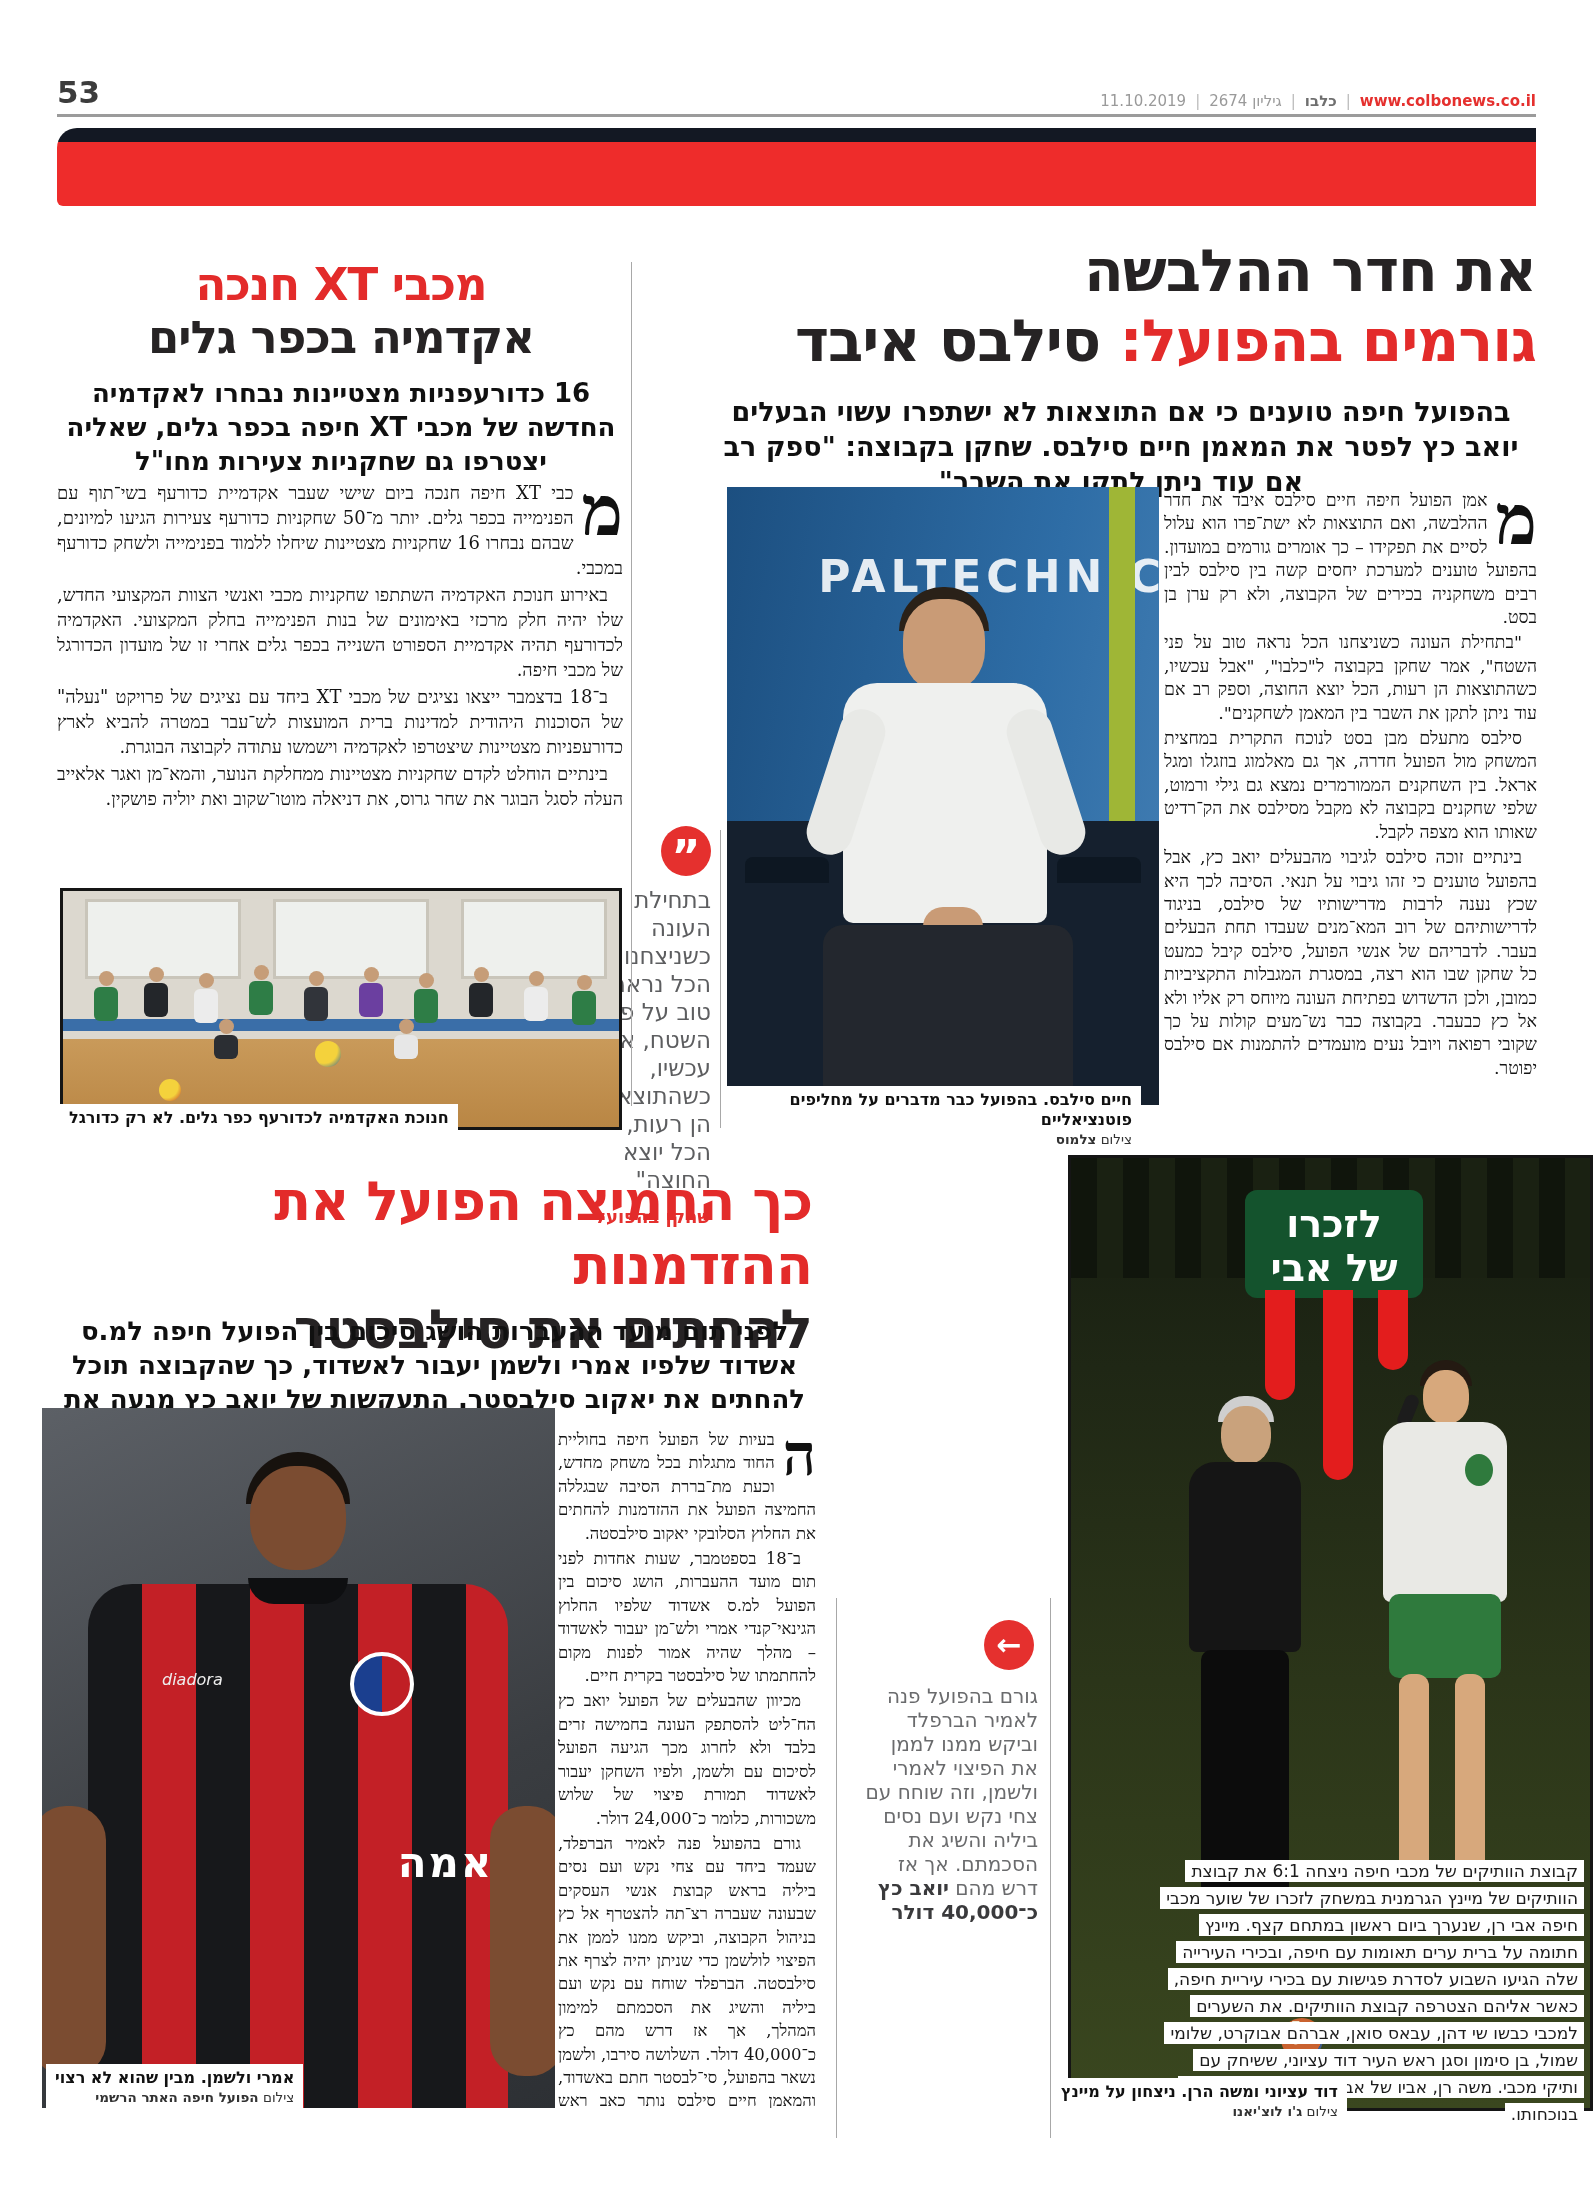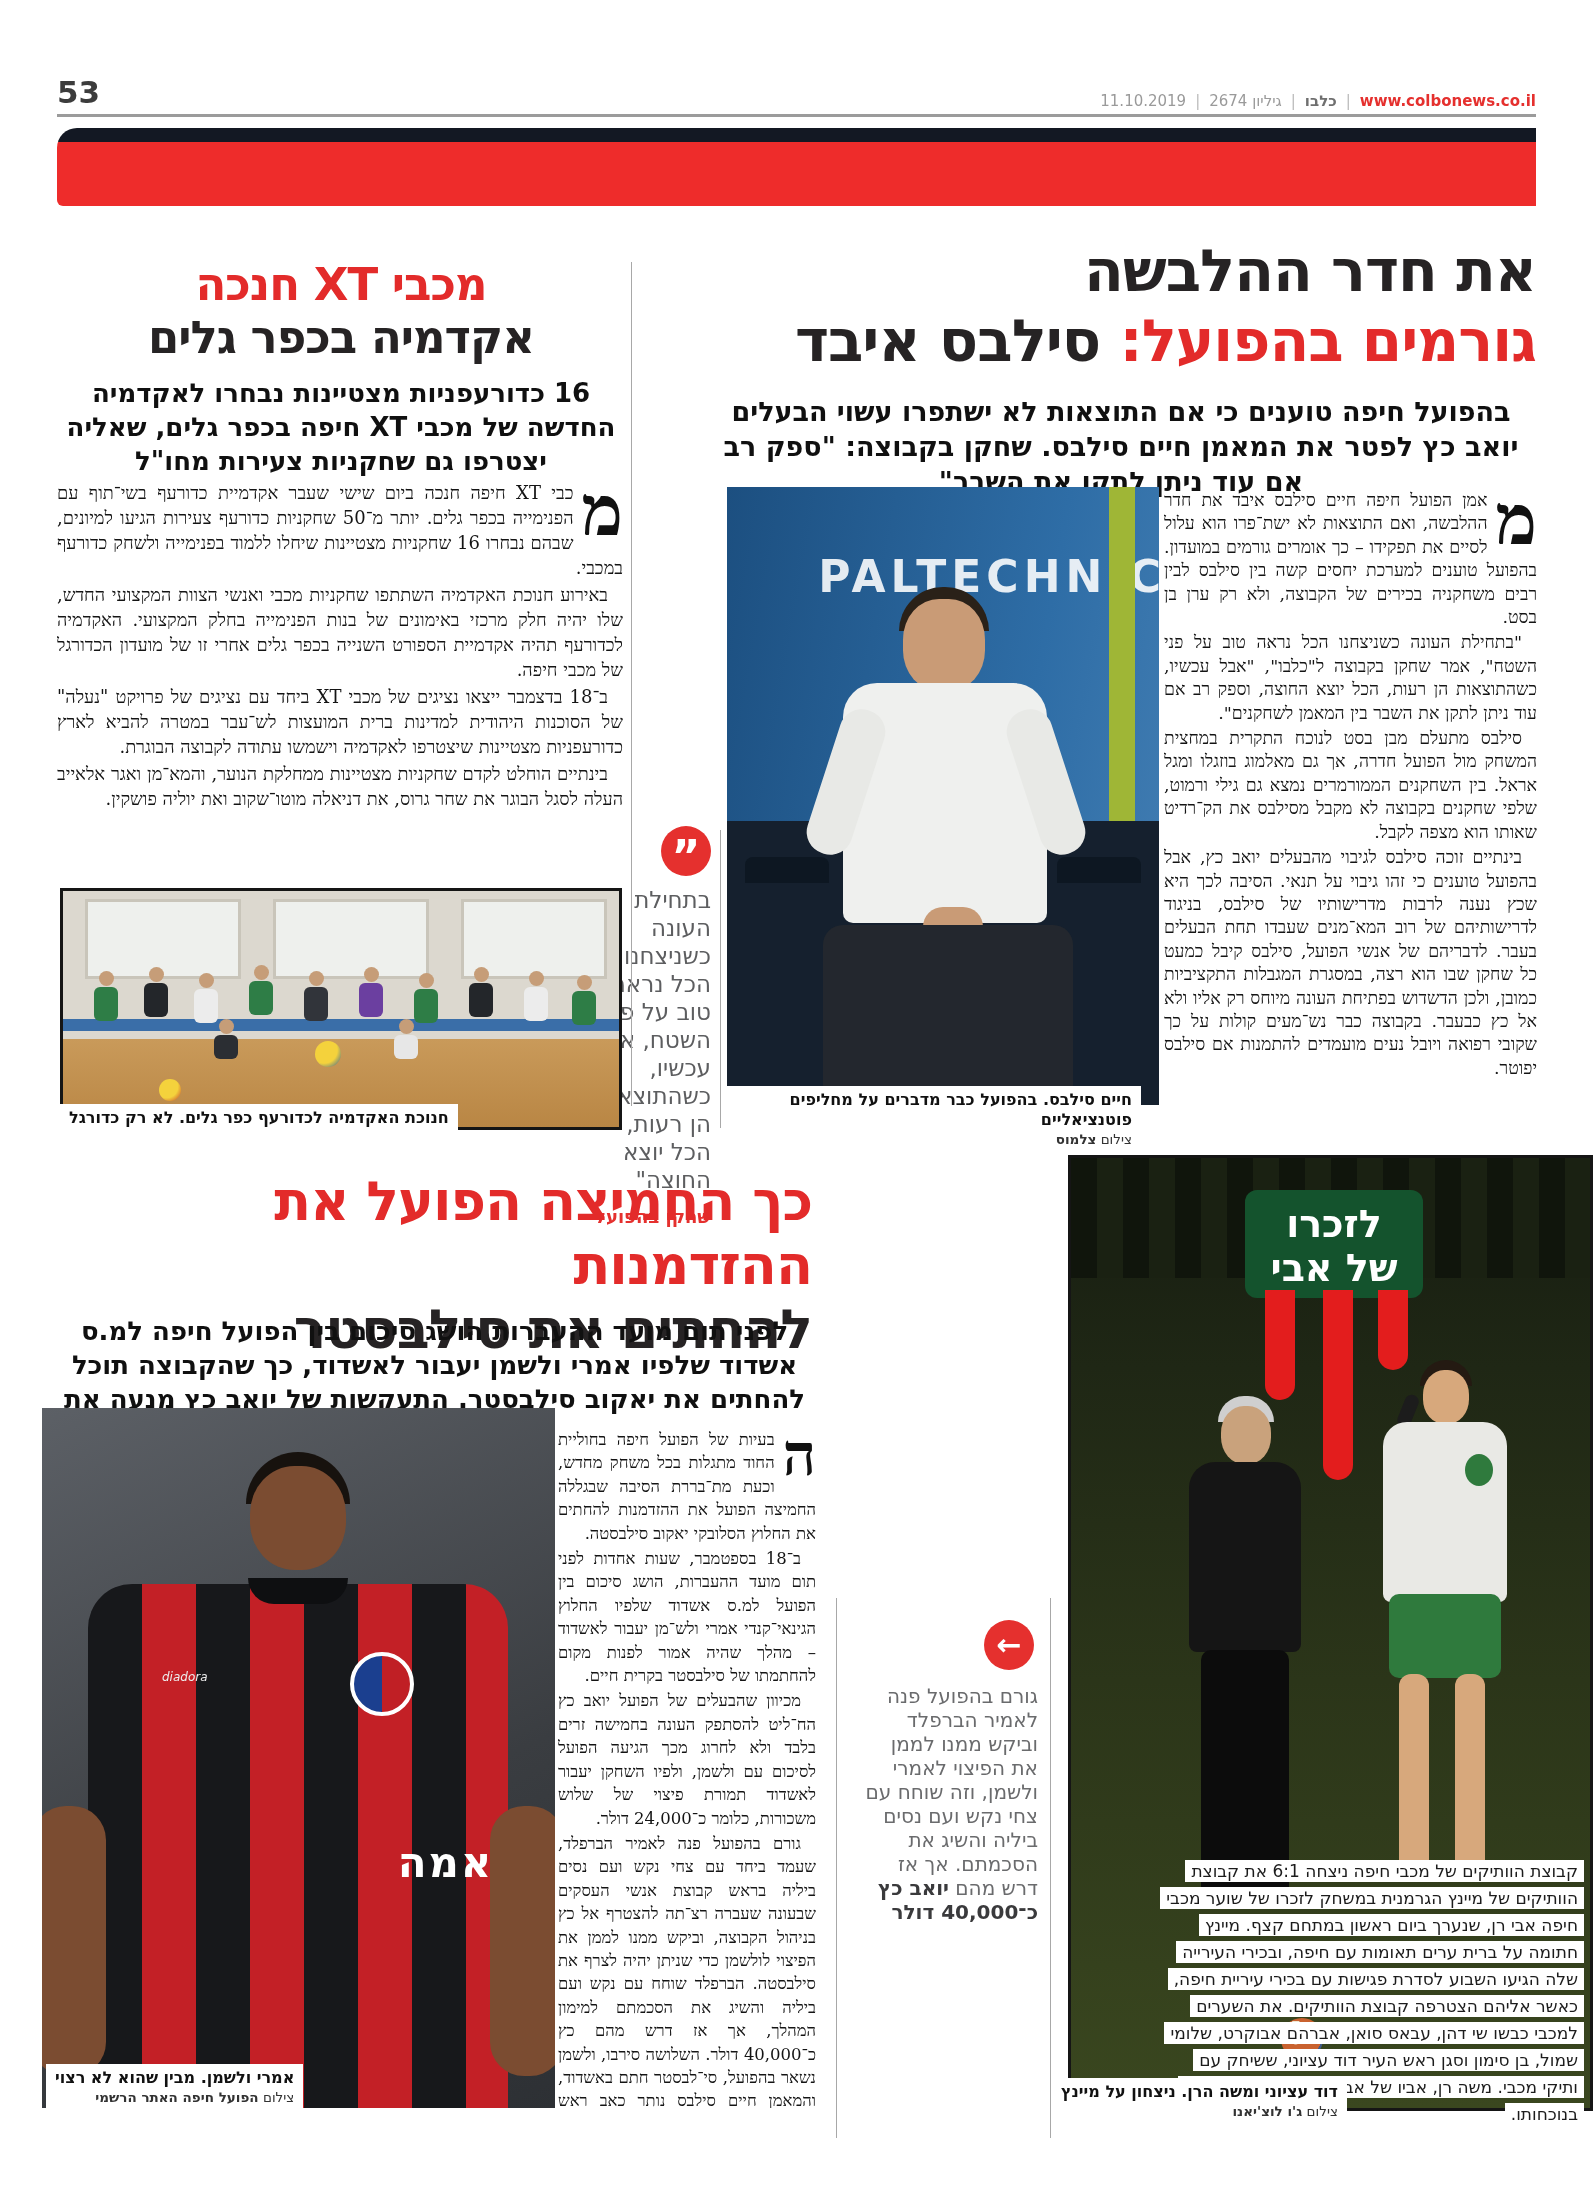--- a/index.html
+++ b/index.html
@@ -81,21 +81,21 @@
   .a3-body .dropcap{font-size:58px;line-height:46px;}
 
   .a3-photo-player{position:absolute;left:42px;top:1408px;width:513px;height:700px;overflow:hidden;
                    background:linear-gradient(155deg,#5c6066,#3a3d41 60%,#2d3034);}
   .pl-head{position:absolute;left:208px;top:58px;width:96px;height:104px;border-radius:46%;background:#7b4c31;}
   .pl-hair{position:absolute;left:204px;top:44px;width:104px;height:52px;border-radius:52px 52px 0 0;background:#17120e;}
   .pl-jersey{position:absolute;left:46px;top:176px;width:420px;height:524px;border-radius:44px 44px 0 0;
              background:repeating-linear-gradient(90deg,#17181b 0 54px,#c32026 54px 108px);}
   .pl-collar{position:absolute;left:206px;top:170px;width:100px;height:26px;border-radius:0 0 26px 26px;background:#0e0f11;}
   .pl-logo{position:absolute;left:0;width:100%;top:430px;color:#fff;font-weight:bold;font-size:42px;letter-spacing:2px;}
-  .pl-diadora{position:absolute;left:120px;top:262px;color:#eee;font-size:12px;font-style:italic;direction:ltr;}
+  .pl-diadora{position:absolute;left:120px;top:262px;color:#eee;font-size:16px;font-style:italic;direction:ltr;}
   .pl-badge{position:absolute;left:308px;top:244px;width:56px;height:56px;border-radius:50%;border:4px solid #fff;
             background:linear-gradient(90deg,#1b3f8f 50%,#c01f25 50%);}
   .pl-arm{position:absolute;top:398px;width:74px;height:270px;border-radius:34px;background:#7b4c31;}
   .a3-caption-player{left:46px;top:2064px;}
 
   .a3-qdivA{left:836px;top:1598px;height:540px;}
   .a3-qdivB{left:1050px;top:1598px;height:540px;}
   .a3-quote{position:absolute;left:862px;top:1620px;width:176px;text-align:right;}
   .a3-quote .qcircle{font-size:30px;line-height:50px;margin:0 4px 14px auto;}
   .a3-qtext{font-size:20px;line-height:24px;color:#6a6b6d;}

